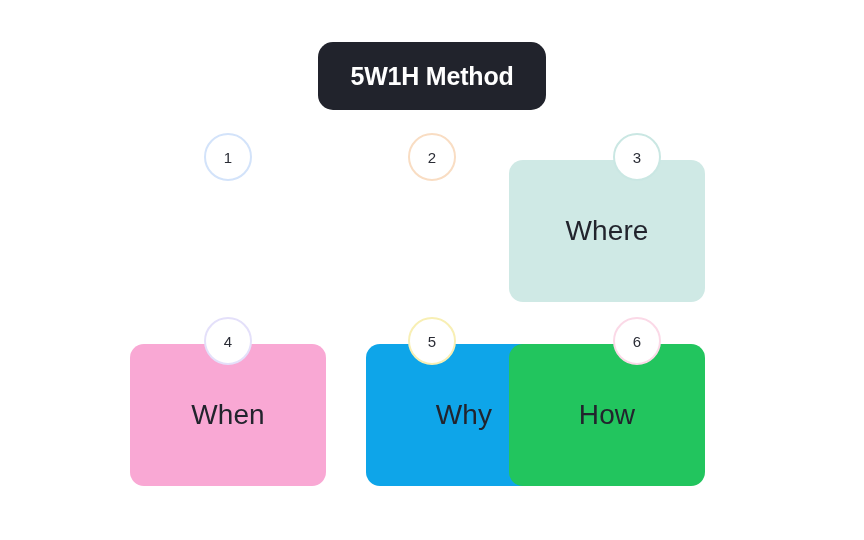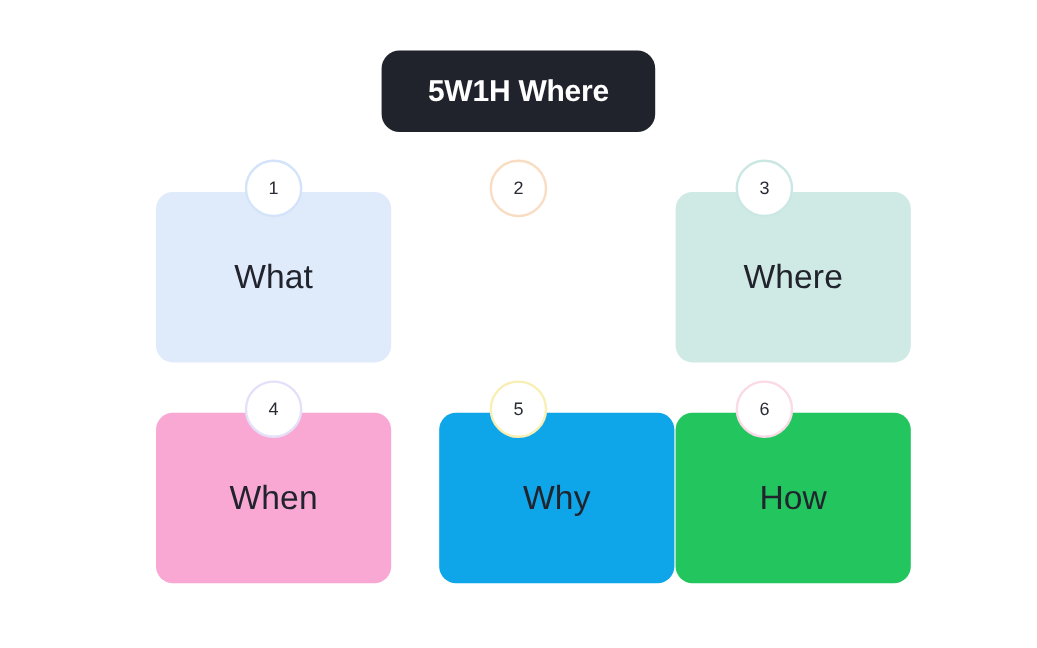--- a/index.html
+++ b/index.html
@@ -78,42 +78,39 @@
   }
   .badge-num {
     font-size: 15px;
     color: #2a2c35;
     line-height: 1;
   }
 
   
   .col-1 { left: 130px; }
   .col-2 { left: 334px; }
-  .col-3 { left: 563px; }
+  .col-3 { left: 509px; }
   .row-1 { top: 160px; }
   .row-2 { top: 344px; }
 
   .badge.col-1 { left: 204px; }
   .badge.col-2 { left: 408px; }
   .badge.col-3 { left: 613px; }
   .badge.row-1 { top: 133px; }
   .badge.row-2 { top: 317px; }
 </style>
 </head>
 <body style="background: rgb(255, 255, 255);">
 
 <div id="stage">
 
   <div id="title-pill" style="background: rgb(33, 35, 44);">
-    <span class="title-text" style="color: rgb(255, 255, 255);">5W1H Where</span>
+    <span class="title-text" style="color: rgb(255, 255, 255);">5W1H Method</span>
   </div>
 
-  <div class="card col-1 row-1" style="background: rgb(223, 234, 251);">
-    <span class="card-label">What</span>
-  </div>
   <div class="badge col-1 row-1" style="border-color: rgb(211, 227, 250);">
     <span class="badge-num">1</span>
   </div>
 
   <div class="badge col-2 row-1" style="border-color: rgb(249, 221, 195);">
     <span class="badge-num">2</span>
   </div>
 
   <div class="card col-3 row-1" style="background: rgb(207, 233, 229);">
     <span class="card-label">Where</span>

